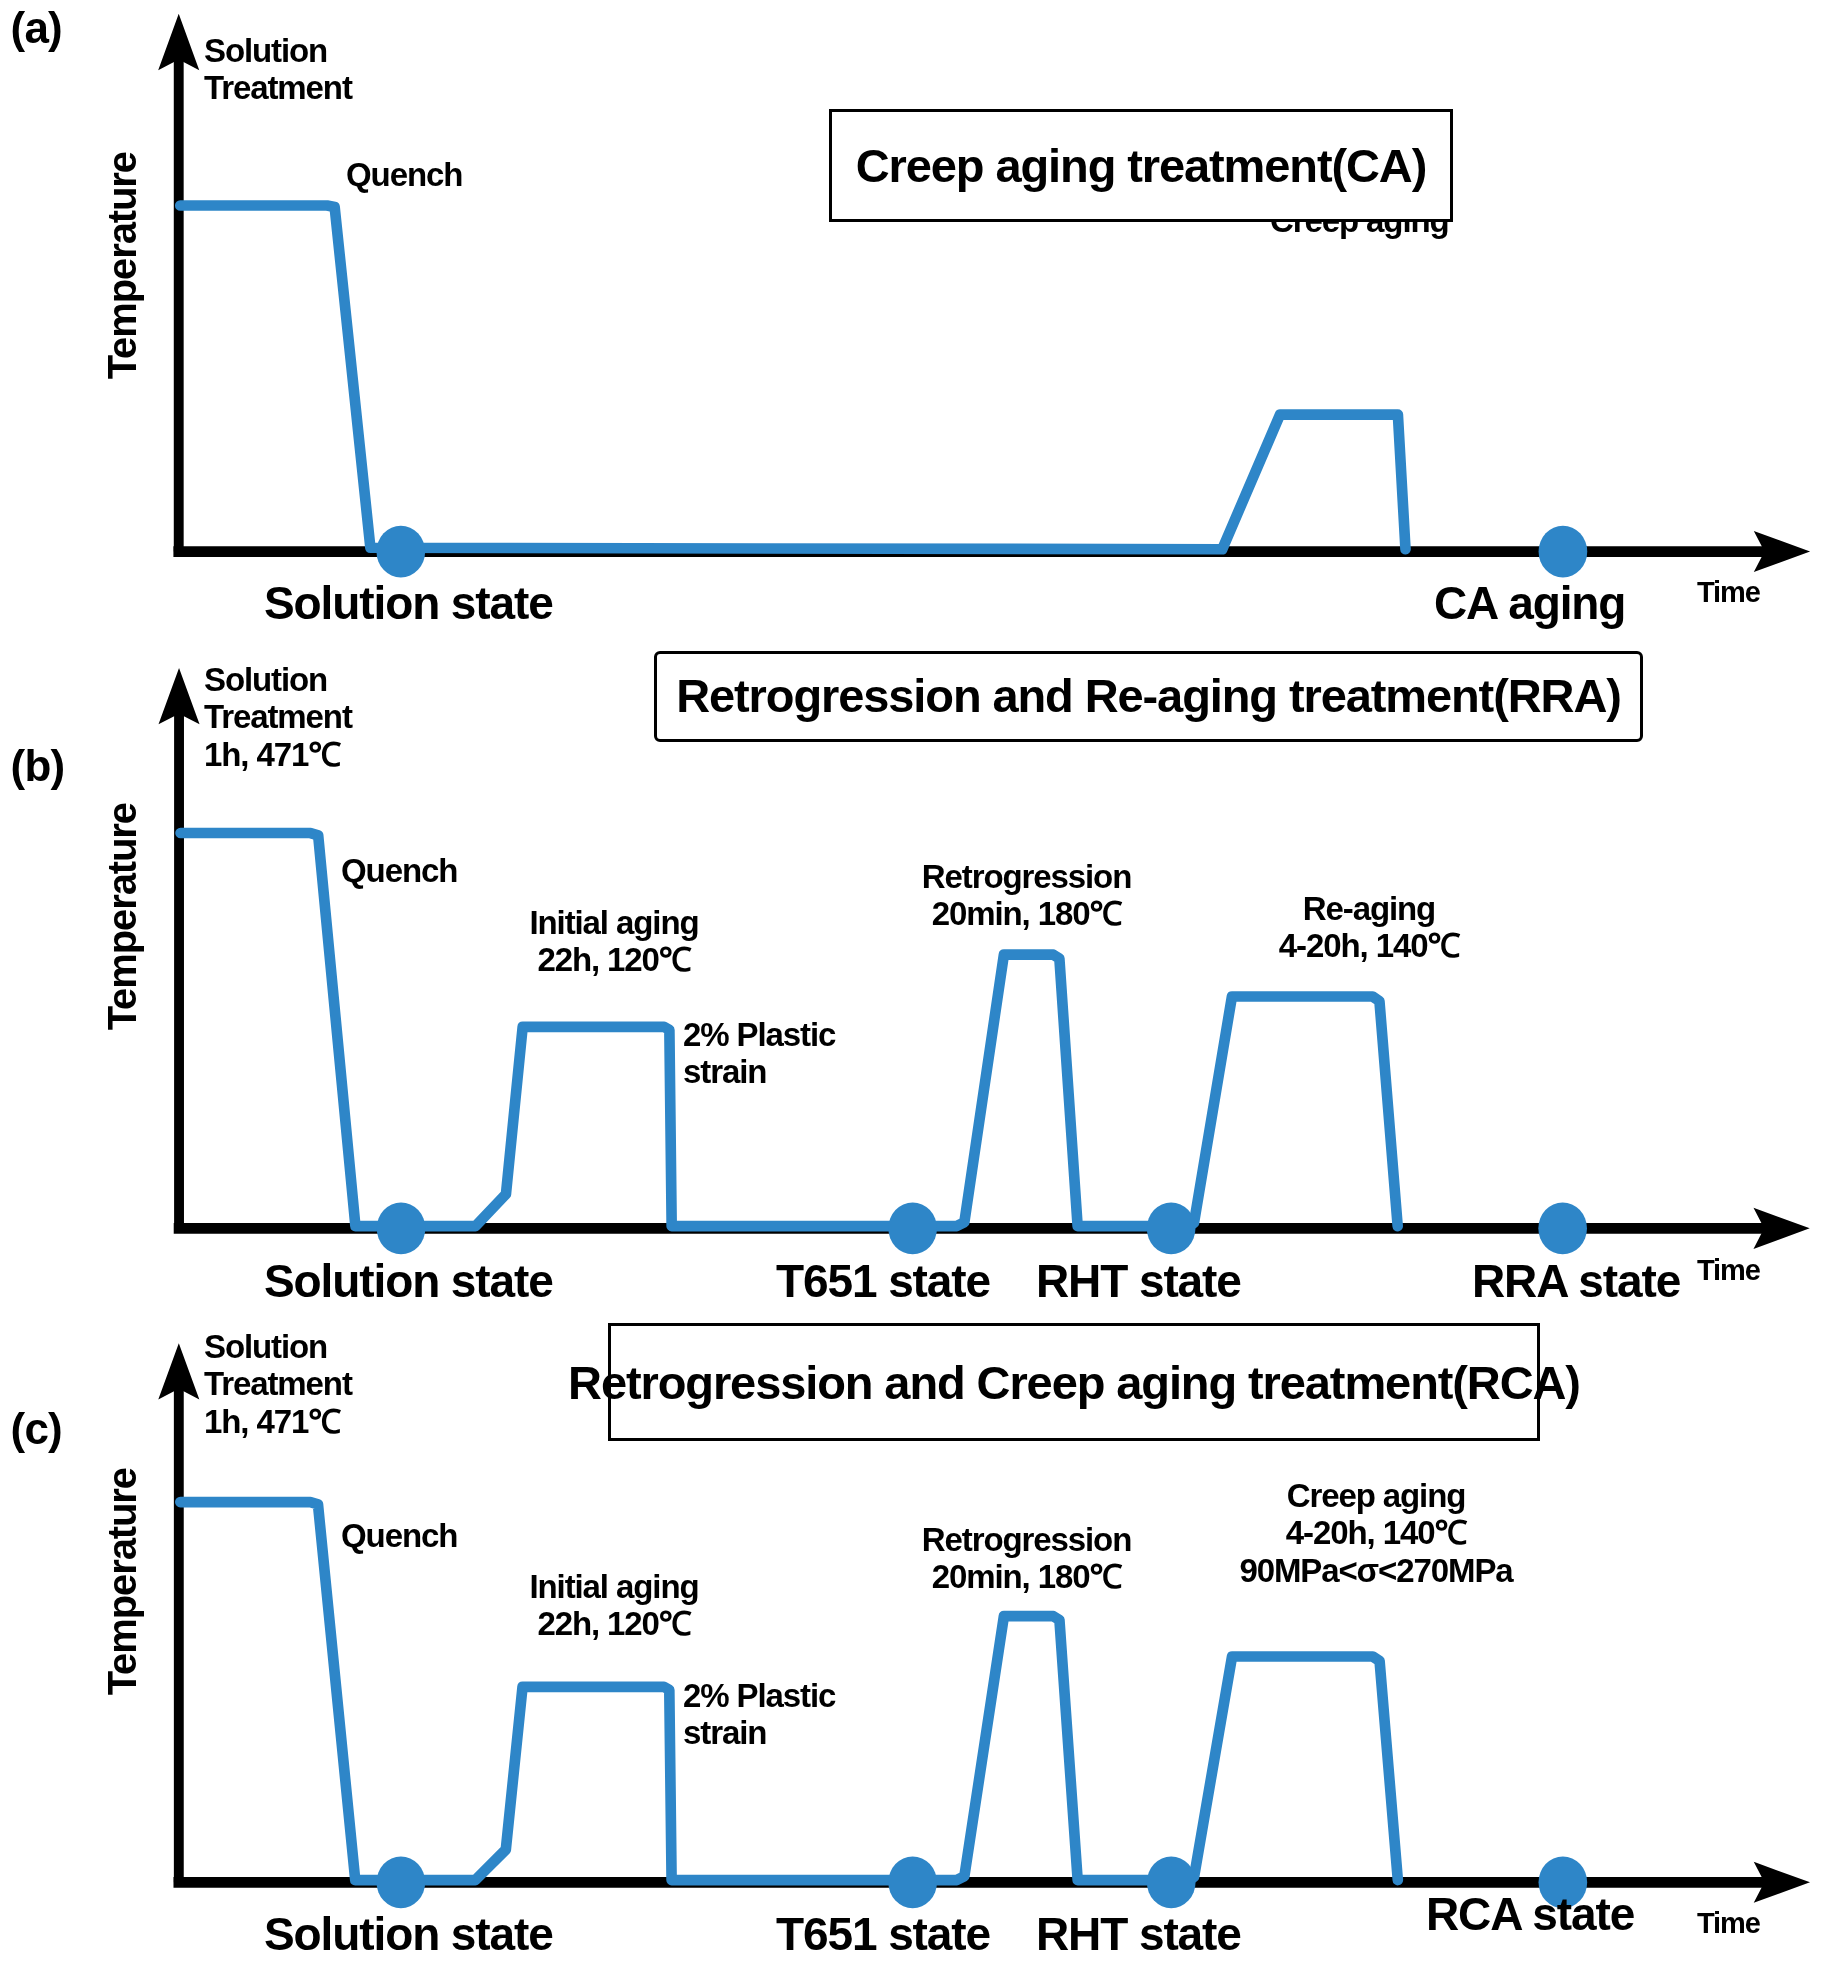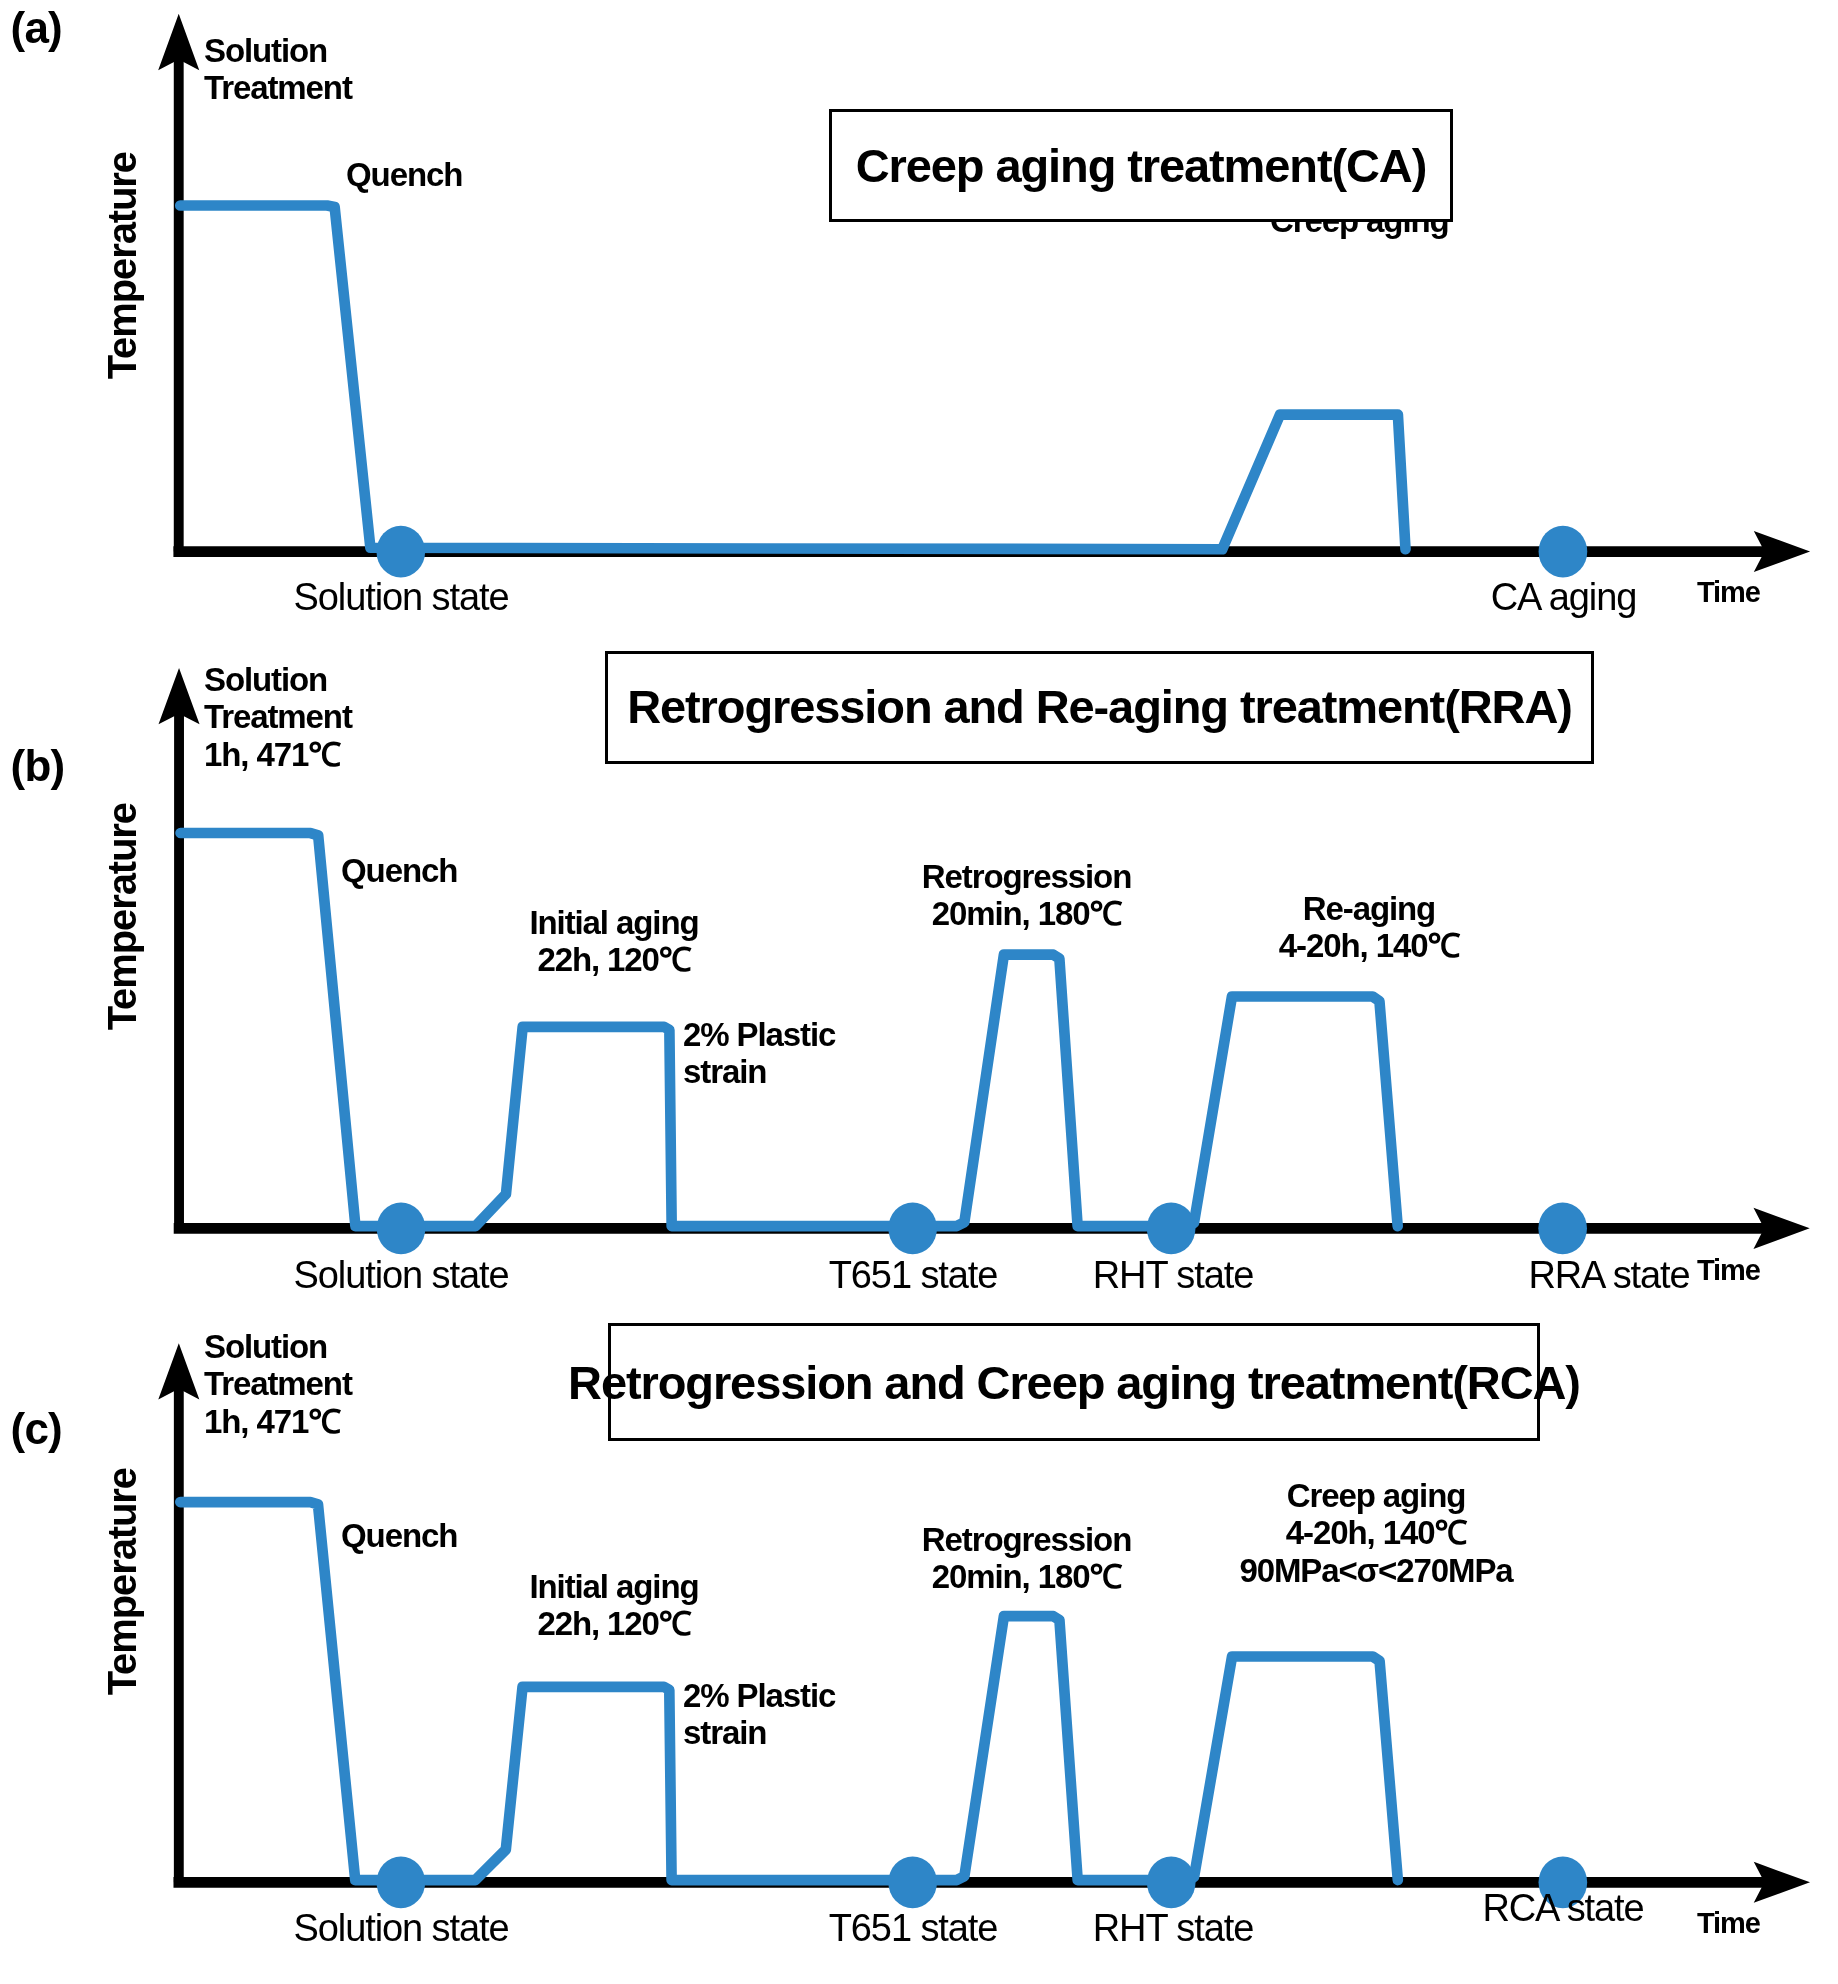--- a/index.html
+++ b/index.html
@@ -72,25 +72,24 @@
   .title-box .t-line {
     font-weight: bold;
     font-size: 47px;
     letter-spacing: -1.1px;
     line-height: 1.18;
     white-space: pre;
     text-align: center;
   }
   .state-lbl {
     position: absolute;
-    font-weight: normal;
-    font-size: 38px;
-    letter-spacing: -1.1px;
-    white-space: pre;
-    text-align: center;
+    font-weight: bold;
+    font-size: 46px;
+    letter-spacing: -1.1px;
+    white-space: pre;
   }
   .time-lbl {
     position: absolute;
     font-weight: bold;
     font-size: 29px;
     letter-spacing: -1.1px;
     white-space: pre;
   }
 </style>
 </head>
@@ -169,21 +168,21 @@
     <div class="lbl" style="left:341px; top:190px;">Quench</div>
 
     <div class="lbl center" style="left:462px; top:242px; width:304px;"><span>Initial aging</span><br><span>22h, 120℃</span></div>
 
     <div class="lbl" style="left:683px; top:354px;"><span>2% Plastic</span><br><span>strain</span></div>
 
     <div class="lbl center" style="left:867px; top:196px; width:319px;"><span>Retrogression</span><br><span>20min, 180℃</span></div>
 
     <div class="lbl center" style="left:1217px; top:228px; width:304px;"><span>Re-aging</span><br><span>4-20h, 140℃</span></div>
 
-    <div class="title-box" style="left:605px; top:-11.4px; width:989px; height:113px;">
+    <div class="title-box" style="left:654px; top:-11.4px; width:989px; height:91px;border-radius:6px;">
       <div class="t-line">Retrogression and Re-aging treatment</div>
       <div class="t-line">(RRA)</div>
     </div>
 
     <div class="state-lbl" style="left:264px; top:592px; width:274px;">Solution state</div>
     <div class="state-lbl" style="left:776px; top:592px; width:274px;">T651 state</div>
     <div class="state-lbl" style="left:1036px; top:592px; width:274px;">RHT state</div>
     <div class="state-lbl" style="left:1472px; top:592px; width:274px;">RRA state</div>
     <div class="time-lbl" style="left:1697px; top:592px;">Time</div>
   </div>

